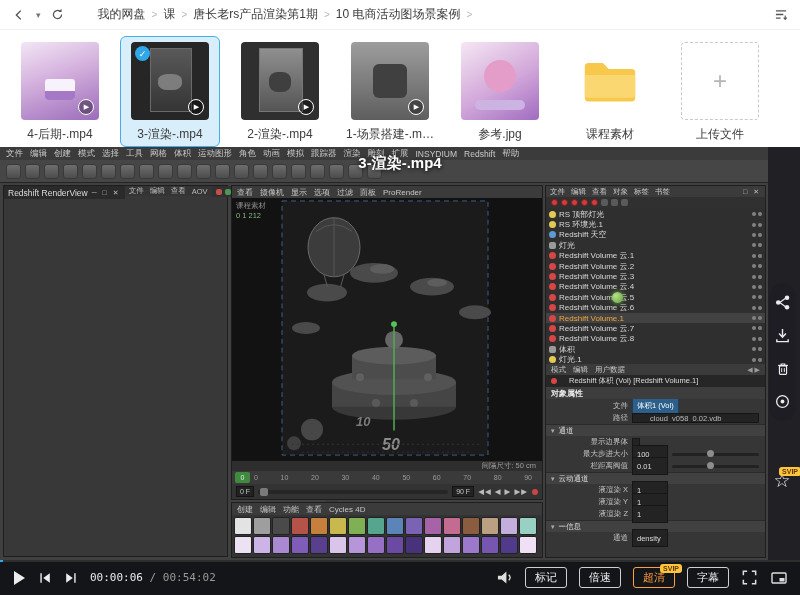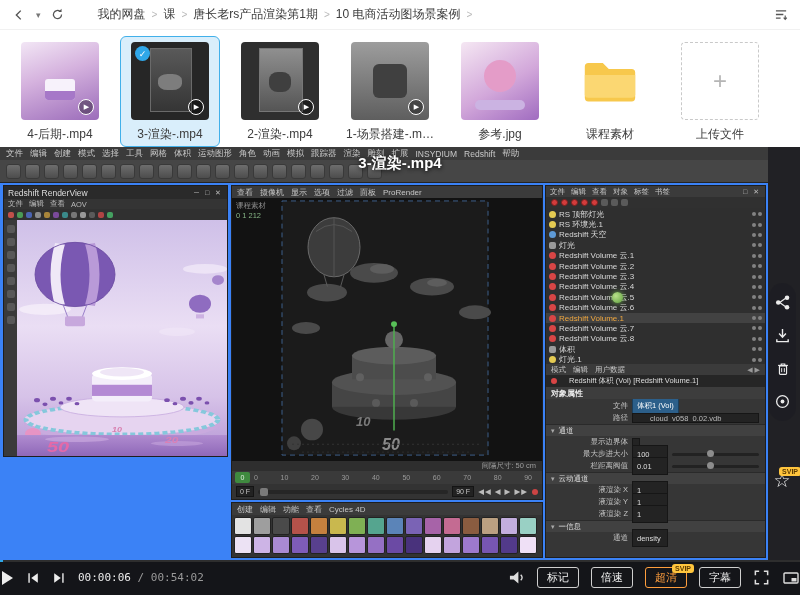--- a/index.html
+++ b/index.html
@@ -38,28 +38,28 @@
 .t-reference{background:linear-gradient(150deg,#f5e7f3,#d2a7da 55%,#a06cc0)}
 .t-reference::before{content:"";position:absolute;left:23px;top:18px;width:32px;height:32px;border-radius:50%;background:#e49cc8;z-index:1}
 .t-reference::after{content:"";position:absolute;left:14px;bottom:10px;width:50px;height:10px;border-radius:5px;background:#cbb3e2;z-index:2}
 .t-folder{background:transparent;display:flex;align-items:center;justify-content:center}
 .t-folder svg{width:58px;height:48px}
 .t-upload{background:#fff;border:1px dashed #c9c9c9;display:flex;align-items:center;justify-content:center}
 .plus{font-size:24px;color:#b5b5b5;font-weight:300}
 
 
 .stage{position:absolute;left:0;top:147px;width:800px;height:448px;background:#0c0c0c;overflow:hidden}
-.c4d{position:absolute;left:0;top:0;width:768px;height:413px;background:#3b82f6}
+.c4d{position:absolute;left:0;top:0;width:768px;height:413px;background:#404040}
 .menubar{position:absolute;left:0;top:0;width:100%;height:13px;background:#3b3b3b;display:flex;gap:7px;align-items:center;padding:0 6px;font-size:8.5px;color:#c9c9c9;white-space:nowrap;overflow:hidden}
 .menubar .m{cursor:pointer}
 .iconbar{position:absolute;left:0;top:13px;width:100%;height:23px;background:#464646;display:flex;gap:4px;align-items:center;padding:0 6px;border-bottom:1px solid #242424}
 .tbtn{width:15px;height:15px;border-radius:3px;background:linear-gradient(#6d6d6d,#4d4d4d);border:1px solid #393939;cursor:pointer}
 
 
-.rv{position:absolute;left:3px;top:38px;width:225px;height:272px;background:#383838;border:1px solid #1e1e1e;display:flex;flex-direction:column}
+.rv{position:absolute;left:3px;top:38px;width:225px;height:372px;background:#383838;border:1px solid #1e1e1e;display:flex;flex-direction:row}
 .rv-title{height:13px;background:#2a2a2a;color:#ddd;font-size:8.5px;display:flex;align-items:center;padding:0 4px;gap:4px;flex:none}
 .winbtns{margin-left:auto;font-size:7px;color:#bbb;letter-spacing:2px;cursor:pointer}
 .rv-menus{height:10px;background:#343434;display:flex;gap:6px;font-size:7.5px;color:#bbb;align-items:center;padding:0 4px;flex:none}
 .rv-tools{height:11px;background:#303030;display:flex;gap:3px;align-items:center;padding:0 4px;flex:none}
 .dot{width:6px;height:6px;border-radius:2px;display:inline-block;cursor:pointer}
 .rv-body{flex:1;display:flex;min-height:0}
 .rv-side{width:13px;background:#3a3a3a;display:flex;flex-direction:column;gap:5px;align-items:center;padding-top:5px;flex:none}
 .sideb{width:8px;height:8px;background:#585858;border-radius:2px;cursor:pointer}
 .rv-img{flex:1;position:relative;background:#000}
 .rv-img svg{position:absolute;inset:0;width:100%;height:100%}
@@ -128,21 +128,21 @@
 .video-title{position:absolute;left:0;top:7px;width:100%;text-align:center;color:#fff;font-size:15px;font-weight:bold;text-shadow:0 1px 4px rgba(0,0,0,.9);pointer-events:none;z-index:6}
 
 
 .fab{position:absolute;right:4px;top:136px;width:27px;display:flex;flex-direction:column;align-items:center;gap:16px;padding:11px 0;background:rgba(28,28,34,.55);border-radius:14px;z-index:7}
 .fabico{width:17px;height:17px;display:flex;align-items:center;justify-content:center;cursor:pointer}
 .fav{position:absolute;right:3px;top:320px;width:30px;height:28px;color:#f2f2f2;font-size:19px;text-align:center;line-height:28px;cursor:pointer;z-index:7}
 .svipbadge{position:absolute;top:-4px;right:-8px;background:var(--svip,#ffc53d);color:#5c3a00;font-size:7px;font-weight:bold;padding:0 3px;border-radius:3px;line-height:9px}
 .fav .svipbadge{top:0;right:-4px}
 
 
-.controls{position:absolute;left:0;bottom:0;width:800px;height:35px;background:#141519;display:flex;align-items:center;gap:12px;padding:0 0;z-index:8}
+.controls{position:absolute;left:0;bottom:0;width:800px;height:35px;background:#141519;display:flex;align-items:center;gap:12px;padding:0 12px;z-index:8}
 .progress{position:absolute;left:0;top:0;width:100%;height:2px;background:#2e2e2e;cursor:pointer}
 .progress i{position:absolute;left:0;top:0;height:100%;width:3px;background:var(--accent,#2fa7e9)}
 .pbtn{display:flex;align-items:center;cursor:pointer}
 .time{font-size:11px;color:#ececec;font-family:"DejaVu Sans Mono","Liberation Mono",monospace;white-space:nowrap}
 .time .tot{color:#9a9a9a}
 .spacer{flex:1}
 .cbtn{position:relative;font-size:11px;color:#f0f0f0;border:1px solid #cfcfcf;border-radius:3px;padding:2px 9px;cursor:pointer;white-space:nowrap;background:transparent}
 .cbtn.quality{color:var(--quality,#ff9e3d);border-color:var(--quality,#ff9e3d)}
 </style>
 </head>

